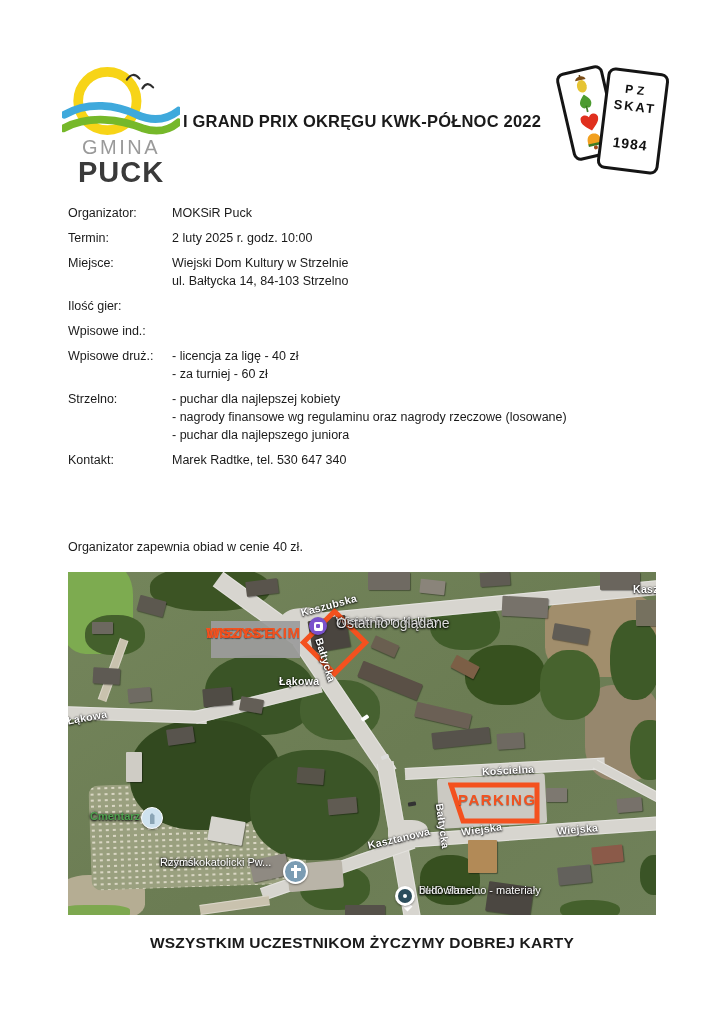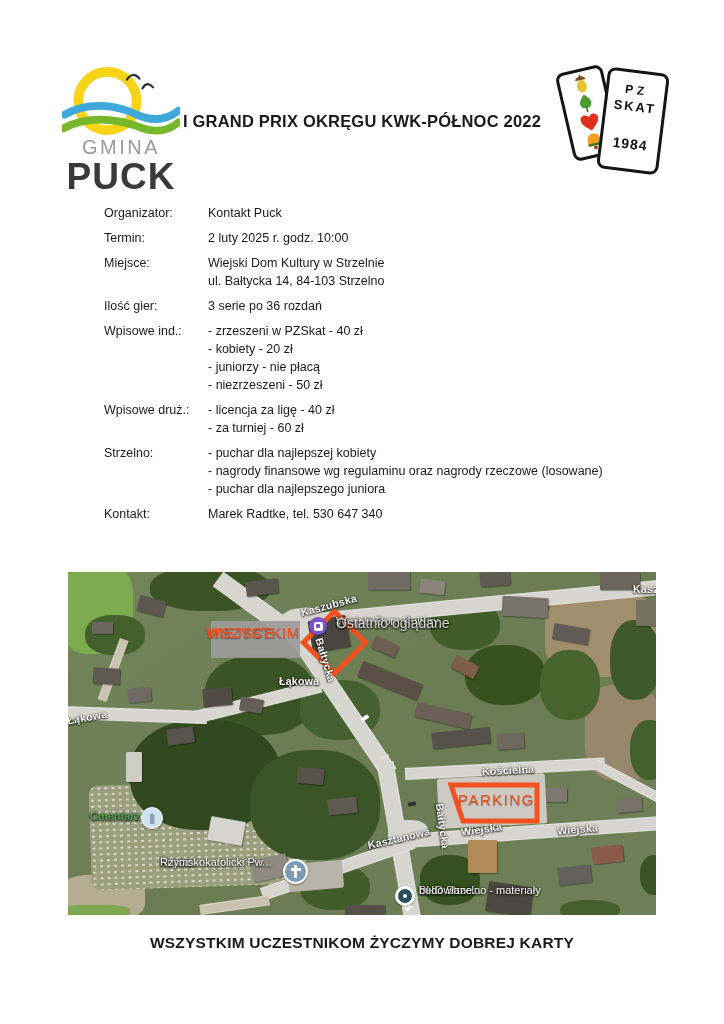--- a/index.html
+++ b/index.html
@@ -1,56 +1,56 @@
 <!DOCTYPE html>
 <html><head>
 <meta charset="utf-8">
 <style>
   html,body{margin:0;padding:0;}
   .page{position:relative;width:724px;height:1024px;background:#ffffff;overflow:hidden;
         font-family:"Liberation Sans",sans-serif;color:#1a1a1a;}
   
   .gmina-logo{position:absolute;left:62px;top:64px;width:118px;height:124px;text-align:center;}
   .gmina-logo .gm1{font-size:20px;letter-spacing:2.5px;color:#9a9a9a;font-weight:400;margin-top:-4px;}
-  .gmina-logo .gm2{font-size:37px;letter-spacing:1px;color:#3a3a3a;font-weight:700;margin-top:-3px;}
+  .gmina-logo .gm2{font-size:29px;letter-spacing:1px;color:#3a3a3a;font-weight:700;margin-top:-3px;}
   .doc-title{position:absolute;left:0;top:112px;width:724px;text-align:center;
              font-size:16.5px;font-weight:700;letter-spacing:.2px;}
   .pzskat-logo{position:absolute;left:556px;top:60px;width:118px;height:128px;}
   .card{position:absolute;background:#fff;border:3px solid #151515;border-radius:8px;}
   .card-left{left:8px;top:8px;width:42px;height:84px;transform:rotate(-13deg);}
   .card-right{left:46px;top:10px;width:56px;height:96px;transform:rotate(7deg);}
   .suit-col{display:flex;flex-direction:column;align-items:center;gap:1px;padding-top:3px;}
   .card-right .ct{width:100%;text-align:center;font-weight:700;color:#111;}
   .ct1{font-size:12px;letter-spacing:4px;margin-top:10px;}
   .ct2{font-size:13px;letter-spacing:2px;margin-top:2px;}
   .ct3{font-size:14px;letter-spacing:1px;margin-top:22px;}
   
   .details{position:absolute;left:68px;top:204px;width:600px;font-size:12.5px;line-height:18px;}
-  .drow{display:flex;margin-bottom:7px;margin-left:36px;}
+  .drow{display:flex;margin-bottom:7px;}
   .dlabel{width:104px;flex:0 0 104px;}
   .dval{flex:1;}
   .note{position:absolute;left:68px;top:540px;font-size:12.5px;}
   
   .map{position:absolute;left:68px;top:572px;width:588px;height:343px;overflow:hidden;
        background:linear-gradient(145deg,#74855b,#6b7c53 55%,#70815a);}
   .map *{position:absolute;}
   .patch{border-radius:35%;}
   .veg{border-radius:45%;z-index:2;}
   .road{background:#d7d5cf;border-top:1px solid rgba(255,255,255,.35);border-bottom:1px solid rgba(255,255,255,.3);transform-origin:left center;z-index:3;}
   .jct{background:#d7d5cf;border-radius:40%;z-index:3;}
   .lot{background:#cbc9c2;border-radius:3px;z-index:3;}
   .bld{z-index:4;border-radius:1px;box-shadow:1px 1px 1px rgba(0,0,0,.35);}
   .veh{z-index:5;border-radius:1px;}
   .cem{left:90px;top:782px;width:215px;height:105px;z-index:2;border-radius:10px;transform:rotate(-2deg);
        background-color:#9aa07f;background-image:radial-gradient(#d9d6c3 1.3px,transparent 1.6px);background-size:7px 6px;}
   .street{z-index:8;font-size:10.5px;font-weight:600;color:#fff;white-space:nowrap;
           text-shadow:0 1px 2px rgba(0,0,0,.95),0 0 2px rgba(0,0,0,.8);letter-spacing:.3px;}
   .poi-label{z-index:8;color:#fff;white-space:nowrap;text-shadow:0 1px 2px rgba(0,0,0,.95),0 0 3px rgba(0,0,0,.8);}
   .graybox{left:211px;top:621px;width:89px;height:37px;background:#9c9c9c;opacity:.93;z-index:6;}
-  .annot{z-index:9;color:#f4511e;font-weight:400;white-space:nowrap;
+  .annot{z-index:9;color:#f4511e;font-weight:700;white-space:nowrap;
          text-shadow:0 1px 1px rgba(60,60,60,.55);}
   .diamond{left:310px;top:618px;width:39px;height:39px;border:5px solid #f4511e;transform:rotate(45deg);z-index:7;}
   .marker{left:309px;top:617px;width:18px;height:18px;border-radius:50%;background:#7a52cc;z-index:8;box-shadow:0 1px 2px rgba(0,0,0,.5);}
   .marker .in{left:4.5px;top:4.5px;width:9px;height:9px;background:#fff;border-radius:2px;}
   .marker .dot{left:7px;top:7px;width:4px;height:4px;background:#7a52cc;border-radius:1px;}
   .cemicon{left:141px;top:807px;width:20px;height:20px;border-radius:50%;background:#cfe2ef;border:1.5px solid #fff;z-index:8;box-shadow:0 1px 2px rgba(0,0,0,.4);}
   .cemicon .ob{left:7.5px;top:5px;width:5px;height:11px;background:#8aa4b5;clip-path:polygon(50% 0,100% 22%,100% 100%,0 100%,0 22%);}
   .chicon{left:283px;top:859px;width:21px;height:21px;border-radius:50%;background:#7b9cb3;border:2px solid #fff;z-index:8;box-shadow:0 1px 2px rgba(0,0,0,.4);}
   .chicon .v{left:9px;top:3.5px;width:3px;height:13px;background:#fff;}
   .chicon .h{left:5.5px;top:7px;width:10px;height:3px;background:#fff;}
@@ -105,50 +105,41 @@
       <div class="ct ct1">PZ</div>
       <div class="ct ct2">SKAT</div>
       <div class="ct ct3">1984</div>
     </div>
   </div>
 
   <div class="details">
     <div class="drow">
       <div class="dlabel">Organizator:</div>
       <div class="dval">
-          <div>Kontakt Puck</div>
+          <div>MOKSiR Puck</div>
         </div>
     </div>
     <div class="drow">
       <div class="dlabel">Termin:</div>
       <div class="dval">
           <div>2 luty 2025 r. godz. 10:00</div>
         </div>
     </div>
     <div class="drow">
       <div class="dlabel">Miejsce:</div>
       <div class="dval">
         <div>Wiejski Dom Kultury w Strzelnie</div>
         <div>ul. Bałtycka 14, 84-103 Strzelno</div>
       </div>
     </div>
     <div class="drow">
       <div class="dlabel">Ilość gier:</div>
-      <div class="dval">
-          <div>3 serie po 36 rozdań</div>
-        </div>
     </div>
     <div class="drow">
       <div class="dlabel">Wpisowe ind.:</div>
-      <div class="dval">
-        <div>- zrzeszeni w PZSkat - 40 zł</div>
-        <div>- kobiety - 20 zł</div>
-        <div>- juniorzy - nie płacą</div>
-        <div>- niezrzeszeni - 50 zł</div>
-      </div>
     </div>
     <div class="drow">
       <div class="dlabel">Wpisowe druż.:</div>
       <div class="dval">
         <div>- licencja za ligę - 40 zł</div>
         <div>- za turniej - 60 zł</div>
       </div>
     </div>
     <div class="drow">
       <div class="dlabel">Strzelno:</div>
@@ -159,20 +150,21 @@
       </div>
     </div>
     <div class="drow">
       <div class="dlabel">Kontakt:</div>
       <div class="dval">
           <div>Marek Radtke, tel. 530 647 340</div>
         </div>
     </div>
   </div>
 
+  <div class="note">Organizator zapewnia obiad w cenie 40 zł.</div>
 
   <div class="map">
 
     <div class="patch" style="left:-8px;top:-10px;width:73px;height:92px;background:#7dab50;"></div>
     <div class="patch" style="left:477px;top:20px;width:115px;height:85px;background:#a18e6c;"></div>
     <div class="patch" style="left:517px;top:113px;width:75px;height:95px;background:#96876d;"></div>
     <div class="patch" style="left:-10px;top:303px;width:87px;height:45px;background:#b5ad93;"></div>
     <div class="patch" style="left:-8px;top:333px;width:70px;height:14px;background:#7da84f;"></div>
 
     <div class="cem" style="left:22px;top:210px;"></div>

